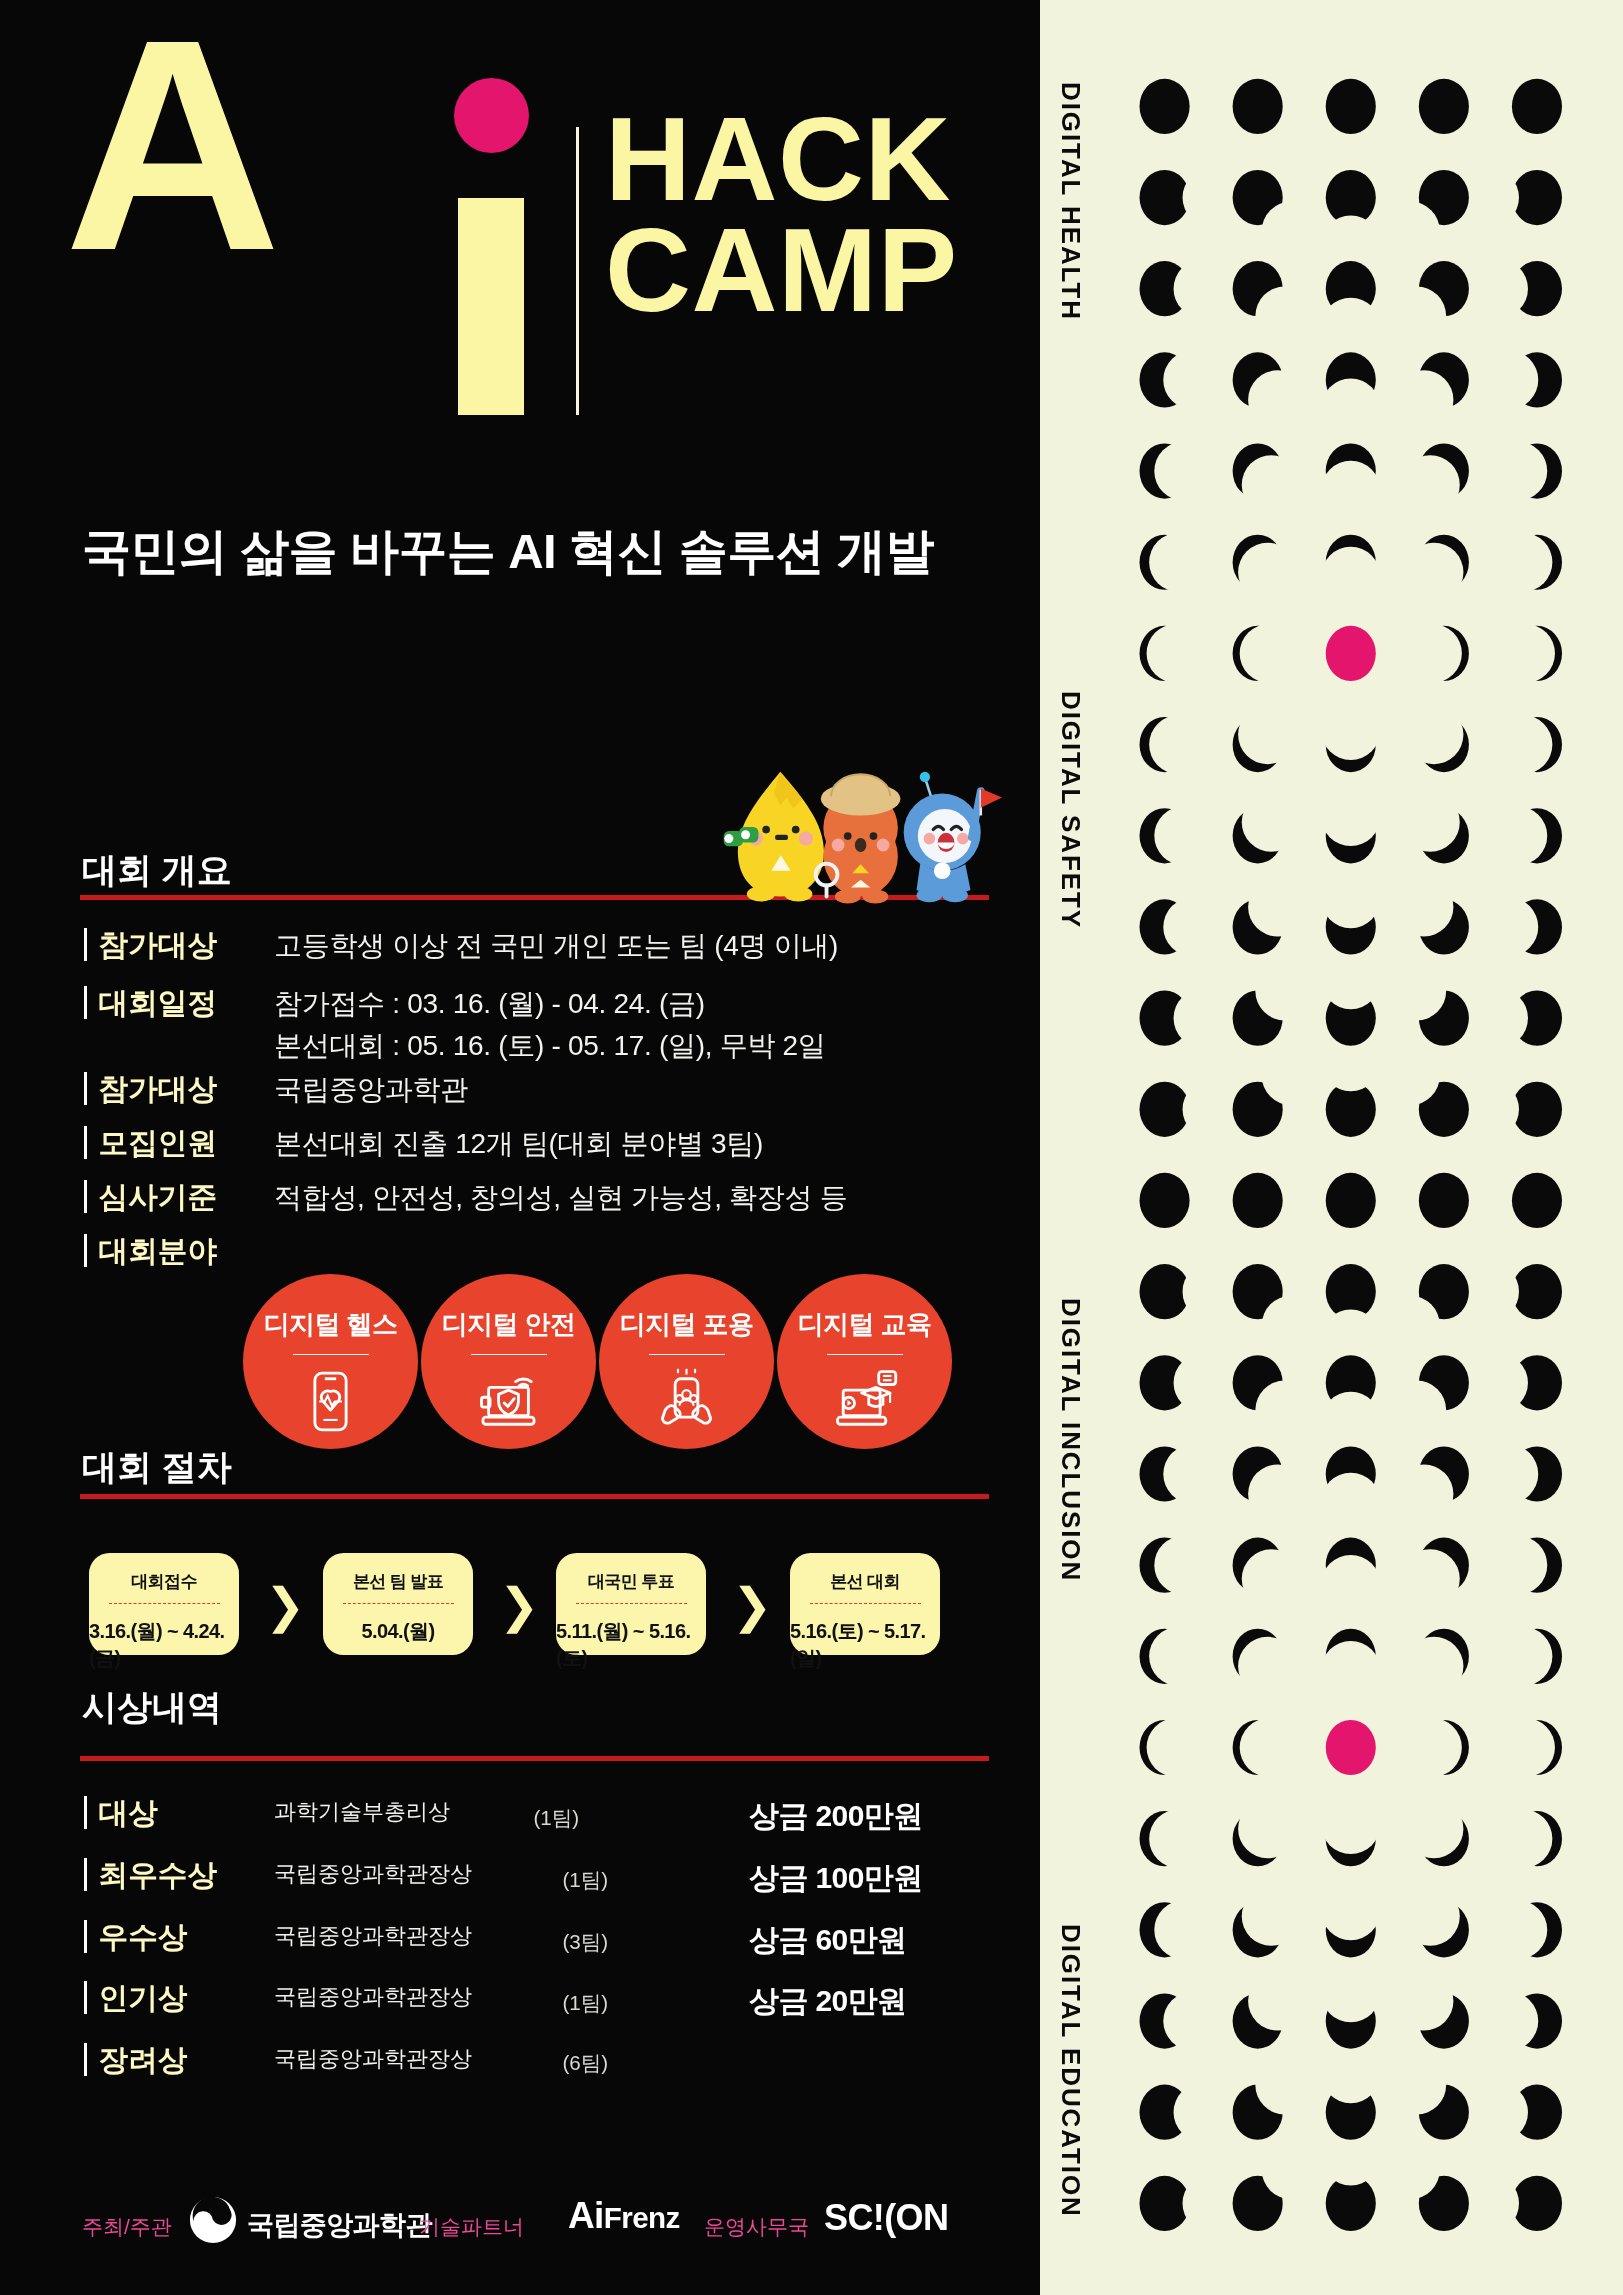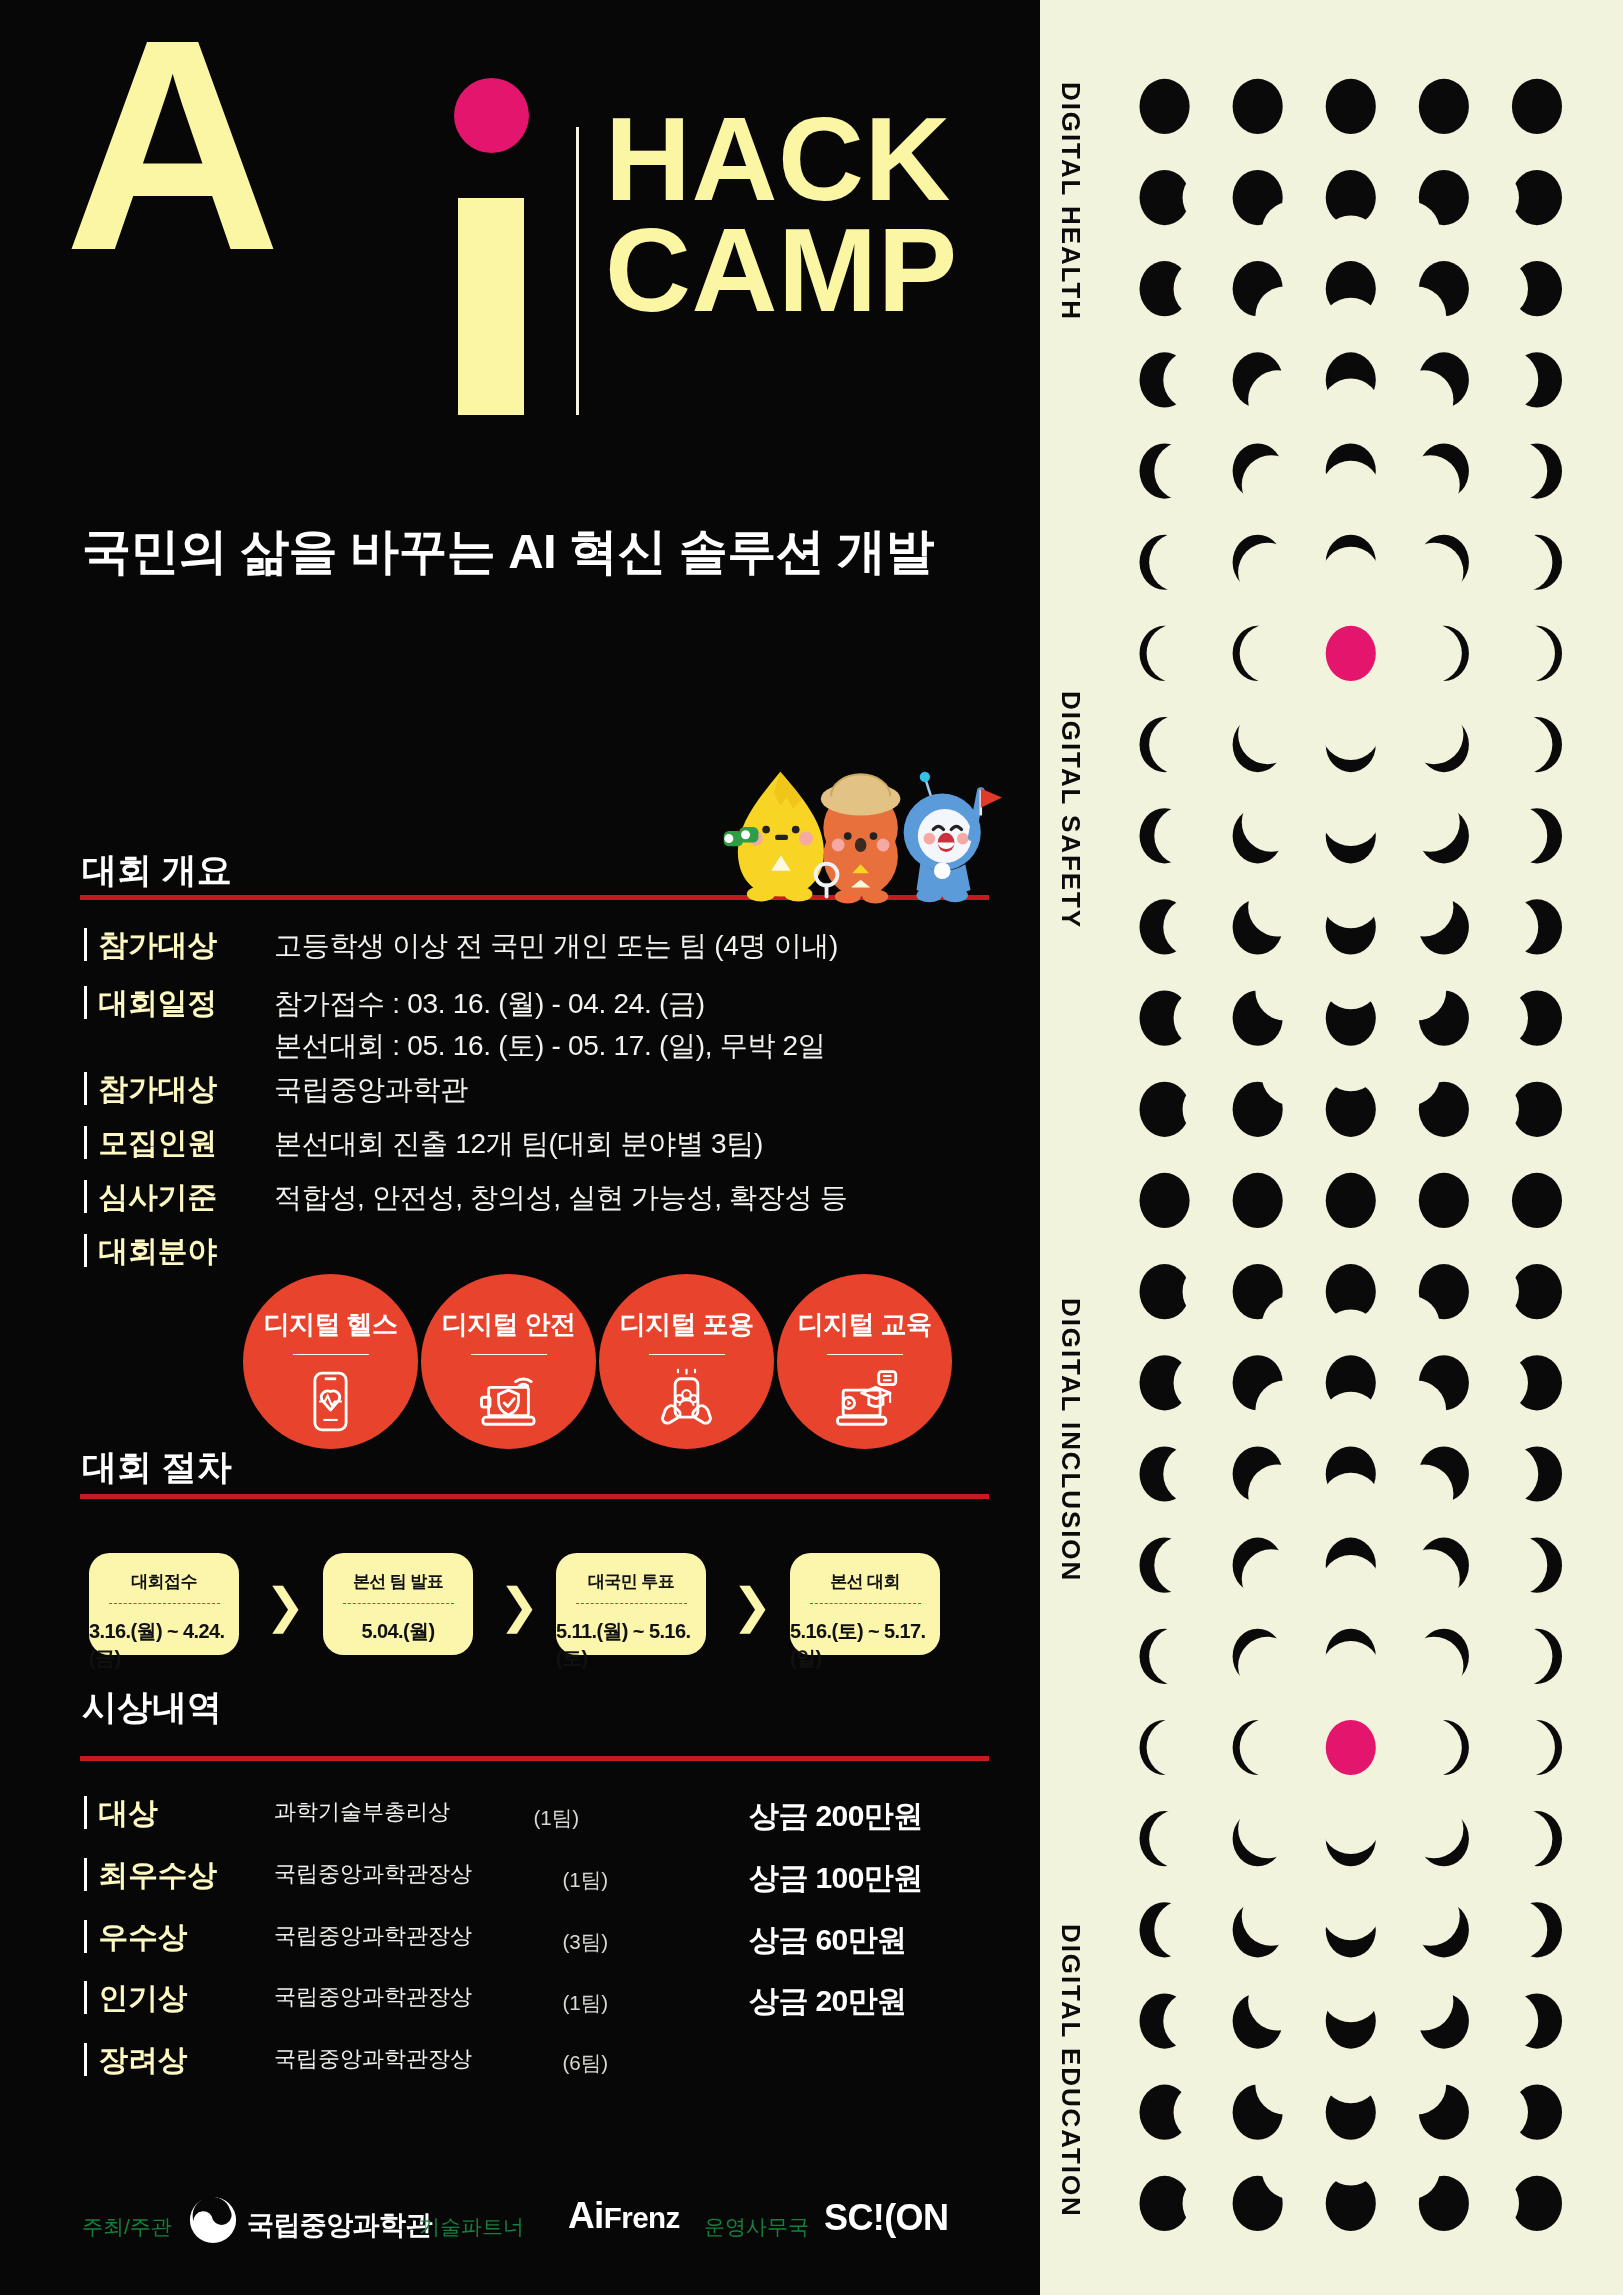--- a/index.html
+++ b/index.html
@@ -50,21 +50,21 @@
   }
   .step-name{margin-top:16.7px;font-size:17px;font-weight:800;color:#111;letter-spacing:-0.6px;}
   .step-rule{margin-top:10.3px;width:111px;border-top:1.9px dashed #E03A2A;}
   .step-date{margin-top:14px;font-size:20px;font-weight:700;color:#111;letter-spacing:-0.6px;}
   .chevron{font-size:48px;font-weight:900;color:#FBF6AB;line-height:48px;}
   
   .award-prize{font-size:22px;font-weight:400;color:#F2F2EF;}
   .award-teams{font-size:20.6px;font-weight:400;color:#D9D9D4;margin-left:6.4px;}
   .award-money{font-size:30px;font-weight:800;color:#FFFFFF;letter-spacing:-0.6px;}
   
-  .foot-label{font-size:21px;font-weight:400;color:#15803d;}
+  .foot-label{font-size:21px;font-weight:400;color:#ec4899;}
   .foot-host{font-size:27px;font-weight:800;color:#FFFFFF;letter-spacing:-0.6px;}
   .foot-aifrenz{font-size:37px;font-weight:900;color:#FFFFFF;letter-spacing:-0.6px;}
   .foot-aifrenz .frenz{font-size:29.6px;font-weight:700;}
   .foot-scion{font-size:36px;font-weight:800;color:#FFFFFF;letter-spacing:-0.6px;}
   
   .sidebar{left:1040px;top:0;width:583px;height:2295px;background:#F1F3DC;}
   .side-label{
     position:absolute;left:1055px;
     writing-mode:vertical-rl;
     font-size:26px;font-weight:700;color:#0B0B0B;letter-spacing:1.9px;

